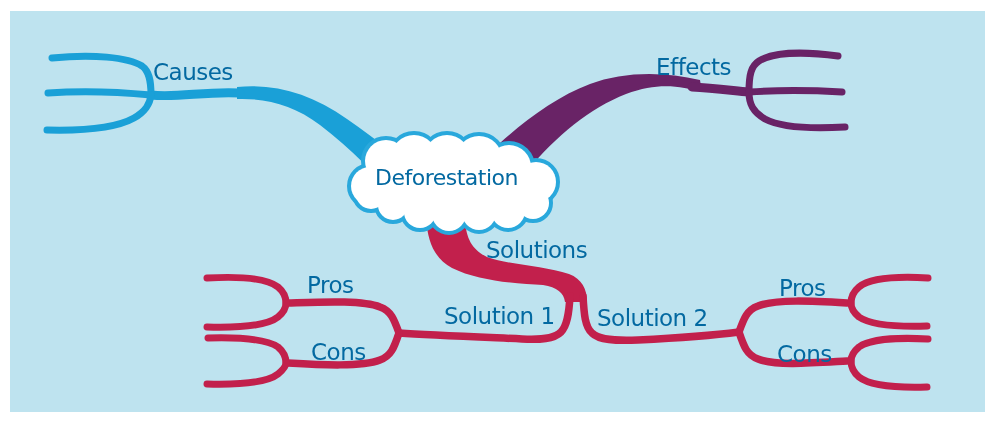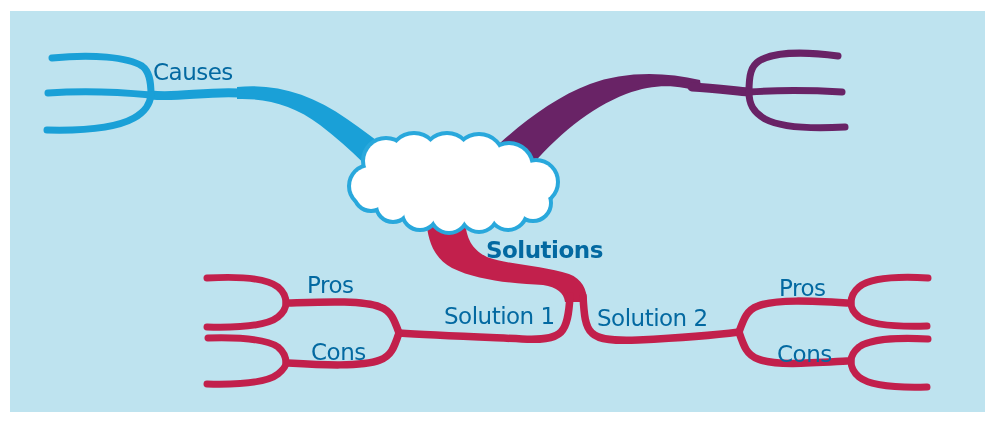--- a/index.html
+++ b/index.html
@@ -95,25 +95,27 @@
       <circle cx="508" cy="211" r="17"></circle>
       <circle cx="479" cy="213" r="17"></circle>
       <circle cx="449" cy="214" r="17"></circle>
       <circle cx="420" cy="212" r="16"></circle>
       <circle cx="393" cy="205" r="15"></circle>
       <circle cx="371" cy="194" r="15"></circle>
       <ellipse cx="452" cy="185" rx="85" ry="30"></ellipse>
     </g>
   </svg>
 
+  <div class="map-label central" style="left:375px; top:167px;">Deforestation</div>
 
   <div class="map-label" style="left:153px; top:61px;">Causes</div>
 
+  <div class="map-label" style="left:656px; top:56px;">Effects</div>
 
-  <div class="map-label" style="left:486px; top:239px;font-weight:bold;">Solutions</div>
+  <div class="map-label" style="left:486px; top:239px;">Solutions</div>
 
   <div class="map-label" style="left:424px; top:305px;margin-left:20px;">Solution 1</div>
 
   <div class="map-label" style="left:597px; top:307px;">Solution 2</div>
 
   <div class="map-label" style="left:307px; top:274px;">Pros</div>
 
   <div class="map-label" style="left:311px; top:341px;">Cons</div>
 
   <div class="map-label" style="left:779px; top:277px;">Pros</div>

